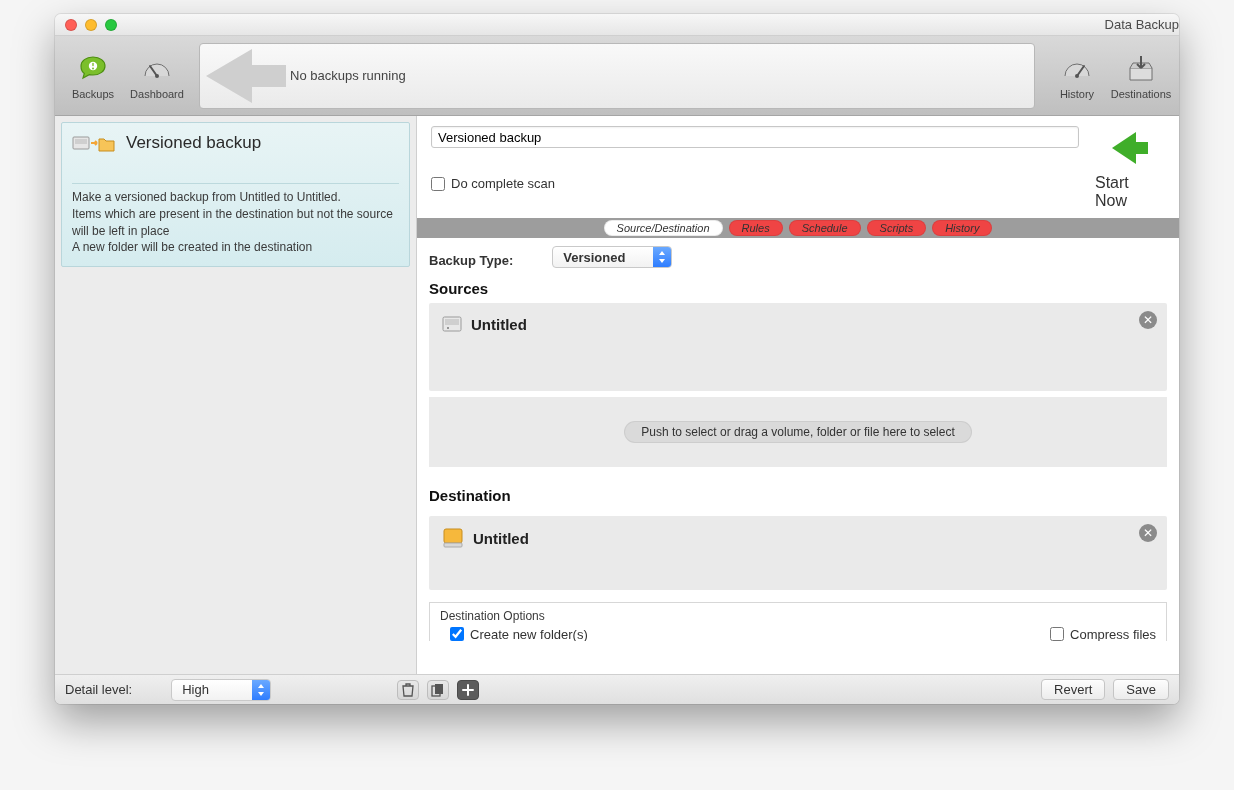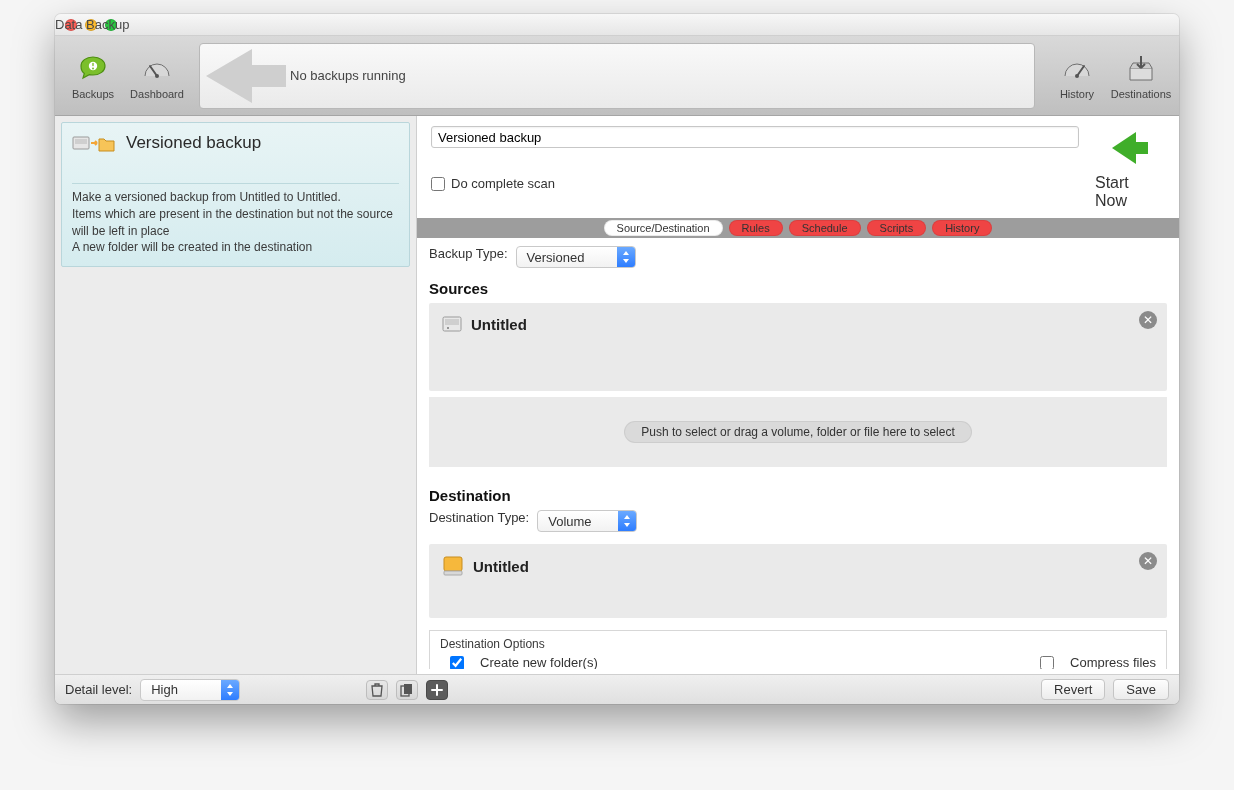--- a/index.html
+++ b/index.html
@@ -36,21 +36,21 @@
   .traffic {
     display: flex;
     gap: 8px;
     padding-left: 10px;
   }
   .dot { width: 12px; height: 12px; border-radius: 50%; border: .5px solid rgba(0,0,0,.15); }
   .dot.red { background:#ff5f57; }
   .dot.yellow { background:#febc2e; }
   .dot.green { background:#28c840; }
   .titlebar-title {
-    position: absolute; left:0; right:0; text-align:left;
+    position: absolute; left:0; right:0; text-align:right;
     font-size: 13px; color:#4a4a4a;
   }
   
   .toolbar {
     height: 80px;
     background: linear-gradient(#d9d9d9,#bfbfbf);
     border-bottom: 1px solid #a5a5a5;
     display: flex;
     align-items: center;
     padding: 6px 10px;
@@ -120,40 +120,40 @@
     border:1px solid #c7c7c7; border-radius:3px; padding: 2px 6px;
     background:#fff;
     box-shadow: inset 0 1px 2px rgba(0,0,0,.06);
   }
   .chk-row { display:flex; align-items:center; gap:6px; font-size:13px; color:#333; }
   .chk-row input { width:14px; height:14px; }
   .start-col { width:70px; display:flex; flex-direction:column; align-items:center; gap:4px; cursor:pointer; }
   .start-col .slabel { font-size:16px; color:#333; }
   
   .tabbar {
-    height:20px; background:#9d9d9d; display:flex; align-items:center; justify-content:center; gap:6px;
+    height:20px; background:#9d9d9d; display:flex; align-items:center; justify-content:center; gap:6px;font-style:italic;
   }
   .pill {
     background:#ef4444; color:#333; font-size:11px;
     padding: 1px 12px; border-radius:9px; cursor:pointer;
     border:1px solid rgba(0,0,0,.08);
   }
   .pill.active { background:#fff; }
   
   .config {
     flex:1; overflow:auto; padding: 8px 12px 0 12px;
     display:flex; flex-direction:column; gap:6px;
   }
-  .linerow { display:flex; align-items:flex-start; gap:8px; font-size:13px; color:#333; }
+  .linerow { display:flex; align-items:flex-end; gap:8px; font-size:13px; color:#333;font-weight:bold; }
   .mac-select {
     display:inline-flex; align-items:stretch;
     height:22px; border-radius:4px; overflow:hidden;
     border:1px solid #c9c9c9;
     background:linear-gradient(#fff,#f2f2f2);
-    min-width:120px; font-size:13px;
+    min-width:120px; font-size:13px;margin-left:31px;
   }
   .mac-select .sel-val { padding: 2px 10px; flex:1; display:flex; align-items:center; }
   .mac-select .sel-arr {
     width:18px; background: linear-gradient(#6aa9ff,#2e7dff);
     display:flex; flex-direction:column; align-items:center; justify-content:center;
     color:#fff;
   }
   .hsec { font-size:15px; font-weight:700; color:#111; margin-top:6px; }
   .well {
     background:#eaeaea; border-radius:2px;
@@ -180,21 +180,21 @@
   .dest-opts {
     border:1px solid #d7d7d7; border-bottom:none;
     margin-top:6px;
   }
   .dest-opts .hdr { font-size:12px; color:#3a3a3a; padding:6px 10px 2px; }
   .dest-opts .opts-row {
     display:flex; align-items:center; justify-content:space-between;
     padding: 2px 10px 0 20px; font-size:13px; color:#333;
     height:16px; overflow:hidden;
   }
-  .check { display:flex; align-items:flex-end; gap:16px; }
+  .check { display:flex; align-items:flex-start; gap:6px; }
   .check input { width:14px; height:14px; }
   
   .bottombar {
     height:30px; background:linear-gradient(#efefef,#e0e0e0);
     border-top:1px solid #cfcfcf;
     display:flex; align-items:center; padding:0 10px; gap:8px;
     font-size:13px;
   }
   .bottombar .spacer { flex:1; }
   .btn {
@@ -359,31 +359,20 @@
           </div>
           <div class="remove-x">
             <span>✕</span>
           </div>
         </div>
         <div class="drop-band">
           <div class="drop-pill">Push to select or drag a volume, folder or file here to select</div>
         </div>
 
         <div class="hsec" style="margin-top:14px">Destination</div>
-        <div class="linerow">
-          <span>Destination Type:</span>
-          <div class="mac-select" style="min-width:100px">
-            <span class="sel-val">Volume</span>
-            <span class="sel-arr">
-              <svg width="8" height="12" viewBox="0 0 8 12">
-                  <path d="M4 0 7 4H1zM4 12 1 8h6z" fill="#fff"></path>
-                </svg>
-            </span>
-          </div>
-        </div>
 
         <div class="well dest-well" style="margin-top:6px">
           <div class="vol-row">
             <span>
               <svg width="24" height="24" viewBox="0 0 24 24">
                   <rect x="3" y="3" width="18" height="14" rx="2" fill="#f6b83c" stroke="#c78d1e"></rect>
                   <rect x="3" y="17" width="18" height="4" rx="1" fill="#d8d8d8" stroke="#aaa"></rect>
                 </svg>
             </span>
             <span>Untitled</span>

